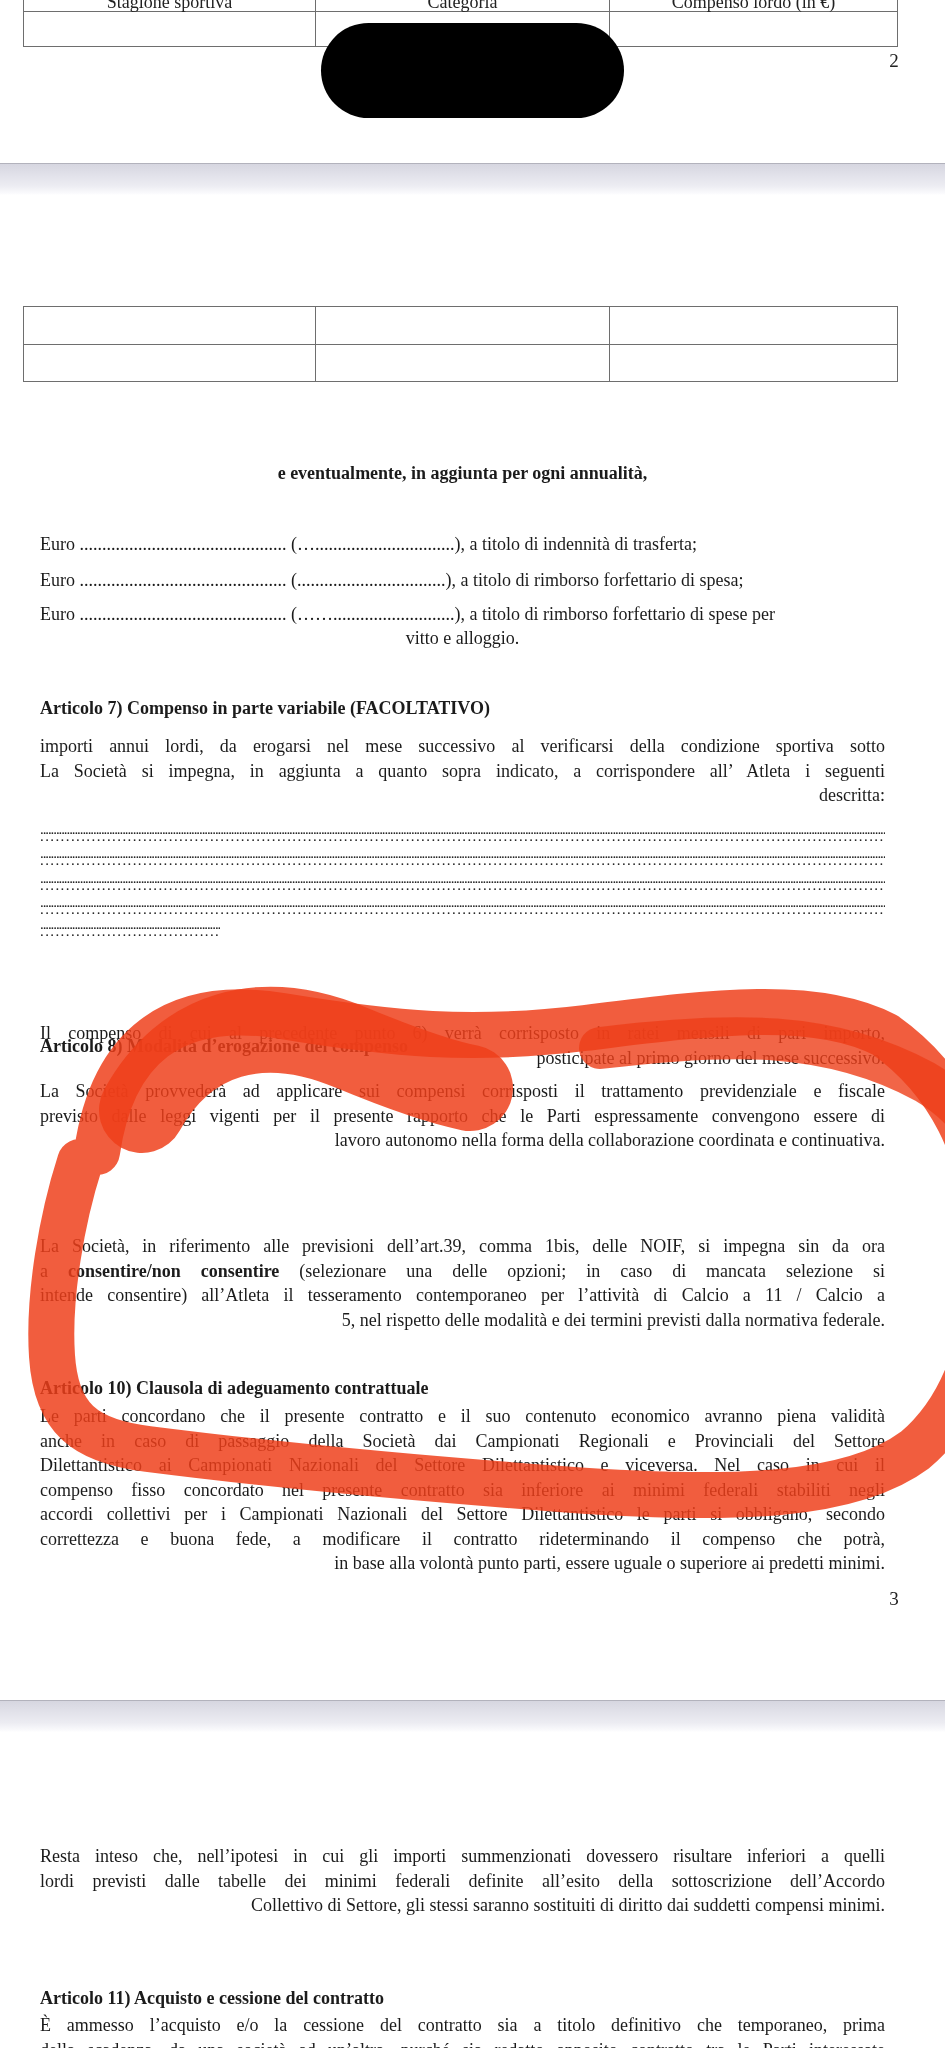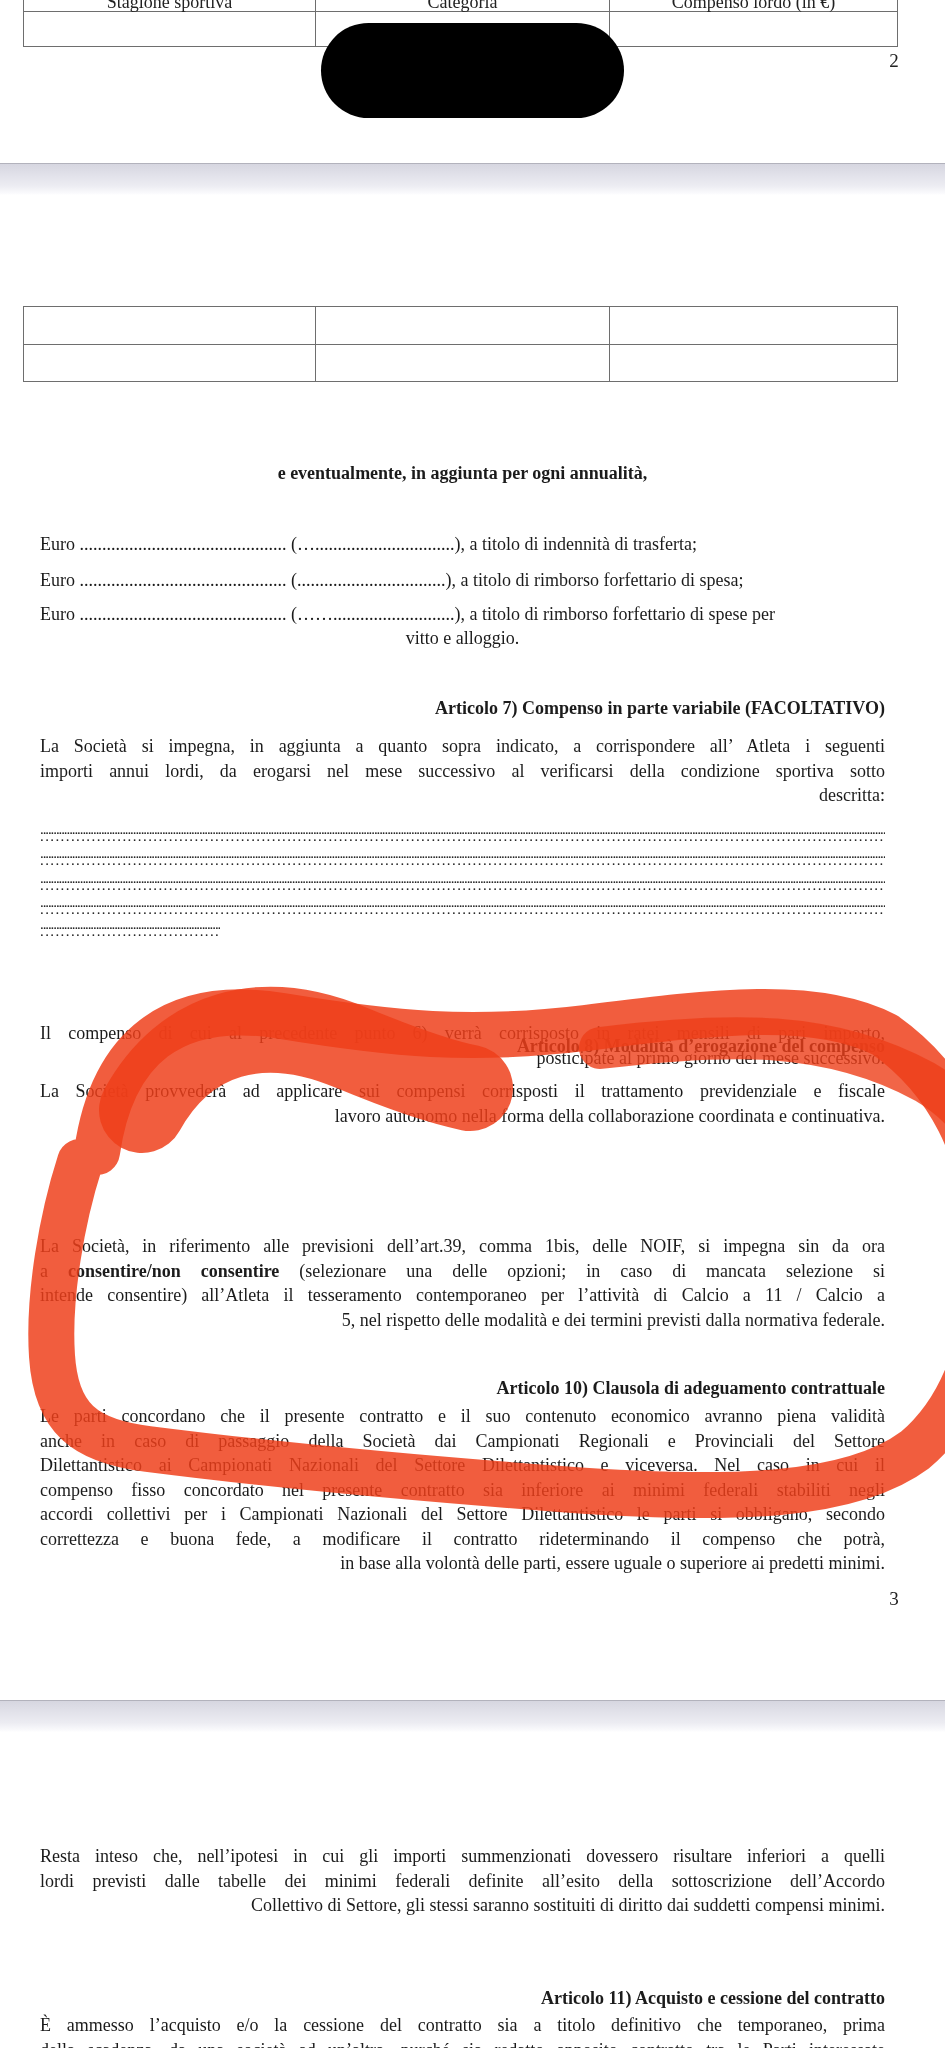--- a/index.html
+++ b/index.html
@@ -36,21 +36,21 @@
   .pagebar {
     position:absolute; left:0; width:945px; height:32px; box-sizing:border-box;
     border-top:1px solid #b2b2bc;
     background:linear-gradient(180deg,#d6d6e0 0%,#e3e3eb 40%,#ececf2 70%,#fbfbfd 96%,#ffffff 100%);
     z-index:2;
   }
 
   
   .tblock { position:absolute; left:40px; width:845px; font-size:18px; }
   .cline  { text-align:center;font-weight:bold; }
-  .h      { font-weight:bold;text-align:right; }
+  .h      { font-weight:bold; }
   .b      { font-weight:bold; }
   .jline  { line-height:24.5px; height:24.5px; text-align:justify;
             text-align-last:justify; text-justify:inter-word; white-space:normal;
             overflow:hidden; }
   .jlast  { line-height:24.5px; height:24.5px; text-align:right; white-space:nowrap; }
   .nw     { white-space:nowrap; }
 
   
   .dotband { position:absolute; left:40px; width:845px; height:15px; overflow:hidden; }
   .dotband.short { width:180px; }
@@ -114,22 +114,22 @@
 
   <div class="tblock cline" style="top:463px;">e eventualmente, in aggiunta per ogni annualità,</div>
 
   <div class="tblock nw" style="top:534px;">Euro .............................................. (…...............................), a titolo di indennità di trasferta;</div>
   <div class="tblock nw" style="top:570px;">Euro .............................................. (.................................), a titolo di rimborso forfettario di spesa;</div>
   <div class="tblock nw" style="top:604px;">Euro .............................................. (……...........................), a titolo di rimborso forfettario di spese per</div>
   <div class="tblock nw" style="top:628px;text-align:center;">vitto e alloggio.</div>
 
   <div class="tblock h" style="top:698px;">Articolo 7) Compenso in parte variabile (FACOLTATIVO)</div>
   <div class="tblock" style="top:734px;">
+    <div class="jline">importi annui lordi, da erogarsi nel mese successivo al verificarsi della condizione sportiva sotto</div>
     <div class="jline">La Società si impegna, in aggiunta a quanto sopra indicato, a corrispondere all’ Atleta i seguenti</div>
-    <div class="jline">importi annui lordi, da erogarsi nel mese successivo al verificarsi della condizione sportiva sotto</div>
     <div class="jlast">descritta:</div>
   </div>
 
   <div class="dotband" style="top:826px;">
     <div class="dotrow dense">................................................................................................................................................................................................................................................................................................................................</div>
     <div class="dotrow sparse">................................................................................................................................................................................................................................................................................................................................</div>
   </div>
   <div class="dotband" style="top:850px;">
     <div class="dotrow dense">................................................................................................................................................................................................................................................................................................................................</div>
     <div class="dotrow sparse">................................................................................................................................................................................................................................................................................................................................</div>
@@ -147,20 +147,21 @@
     <div class="dotrow sparse">......................................................................</div>
   </div>
 
   <div class="tblock h" style="top:1036px;">Articolo 8) Modalità d’erogazione del compenso</div>
   <div class="tblock" style="top:1021px;">
     <div class="jline">Il compenso di cui al precedente punto 6) verrà corrisposto in ratei mensili di pari importo,</div>
     <div class="jlast">posticipate al primo giorno del mese successivo.</div>
   </div>
   <div class="tblock" style="top:1079px;">
     <div class="jline">La Società provvederà ad applicare sui compensi corrisposti il trattamento previdenziale e fiscale</div>
+    <div class="jline">previsto dalle leggi vigenti per il presente rapporto che le Parti espressamente convengono essere di</div>
     <div class="jlast">lavoro autonomo nella forma della collaborazione coordinata e continuativa.</div>
   </div>
 
   <div class="tblock" style="top:1234px;">
     <div class="jline">La Società, in riferimento alle previsioni dell’art.39, comma 1bis, delle NOIF, si impegna sin da ora</div>
     <div class="jline">
       <span>a</span>
       <span class="b">consentire/non consentire</span>
       <span>(selezionare una delle opzioni; in caso di mancata selezione si</span>
     </div>
@@ -169,21 +170,21 @@
   </div>
 
   <div class="tblock h" style="top:1378px;">Articolo 10) Clausola di adeguamento contrattuale</div>
   <div class="tblock" style="top:1404px;">
     <div class="jline">Le parti concordano che il presente contratto e il suo contenuto economico avranno piena validità</div>
     <div class="jline">anche in caso di passaggio della Società dai Campionati Regionali e Provinciali del Settore</div>
     <div class="jline">Dilettantistico ai Campionati Nazionali del Settore Dilettantistico e viceversa. Nel caso in cui il</div>
     <div class="jline">compenso fisso concordato nel presente contratto sia inferiore ai minimi federali stabiliti negli</div>
     <div class="jline">accordi collettivi per i Campionati Nazionali del Settore Dilettantistico le parti si obbligano, secondo</div>
     <div class="jline">correttezza e buona fede, a modificare il contratto rideterminando il compenso che potrà,</div>
-    <div class="jlast">in base alla volontà delle parti, essere uguale o superiore ai predetti minimi.</div>
+    <div class="jlast">in base alla volontà punto parti, essere uguale o superiore ai predetti minimi.</div>
   </div>
 
   <div class="pagenum" style="top:1588px;">3</div>
 
   <div class="pagebar" style="top:1700px;"></div>
 
   <div class="tblock" style="top:1844px;">
     <div class="jline">Resta inteso che, nell’ipotesi in cui gli importi summenzionati dovessero risultare inferiori a quelli</div>
     <div class="jline">lordi previsti dalle tabelle dei minimi federali definite all’esito della sottoscrizione dell’Accordo</div>
     <div class="jlast">Collettivo di Settore, gli stessi saranno sostituiti di diritto dai suddetti compensi minimi.</div>

